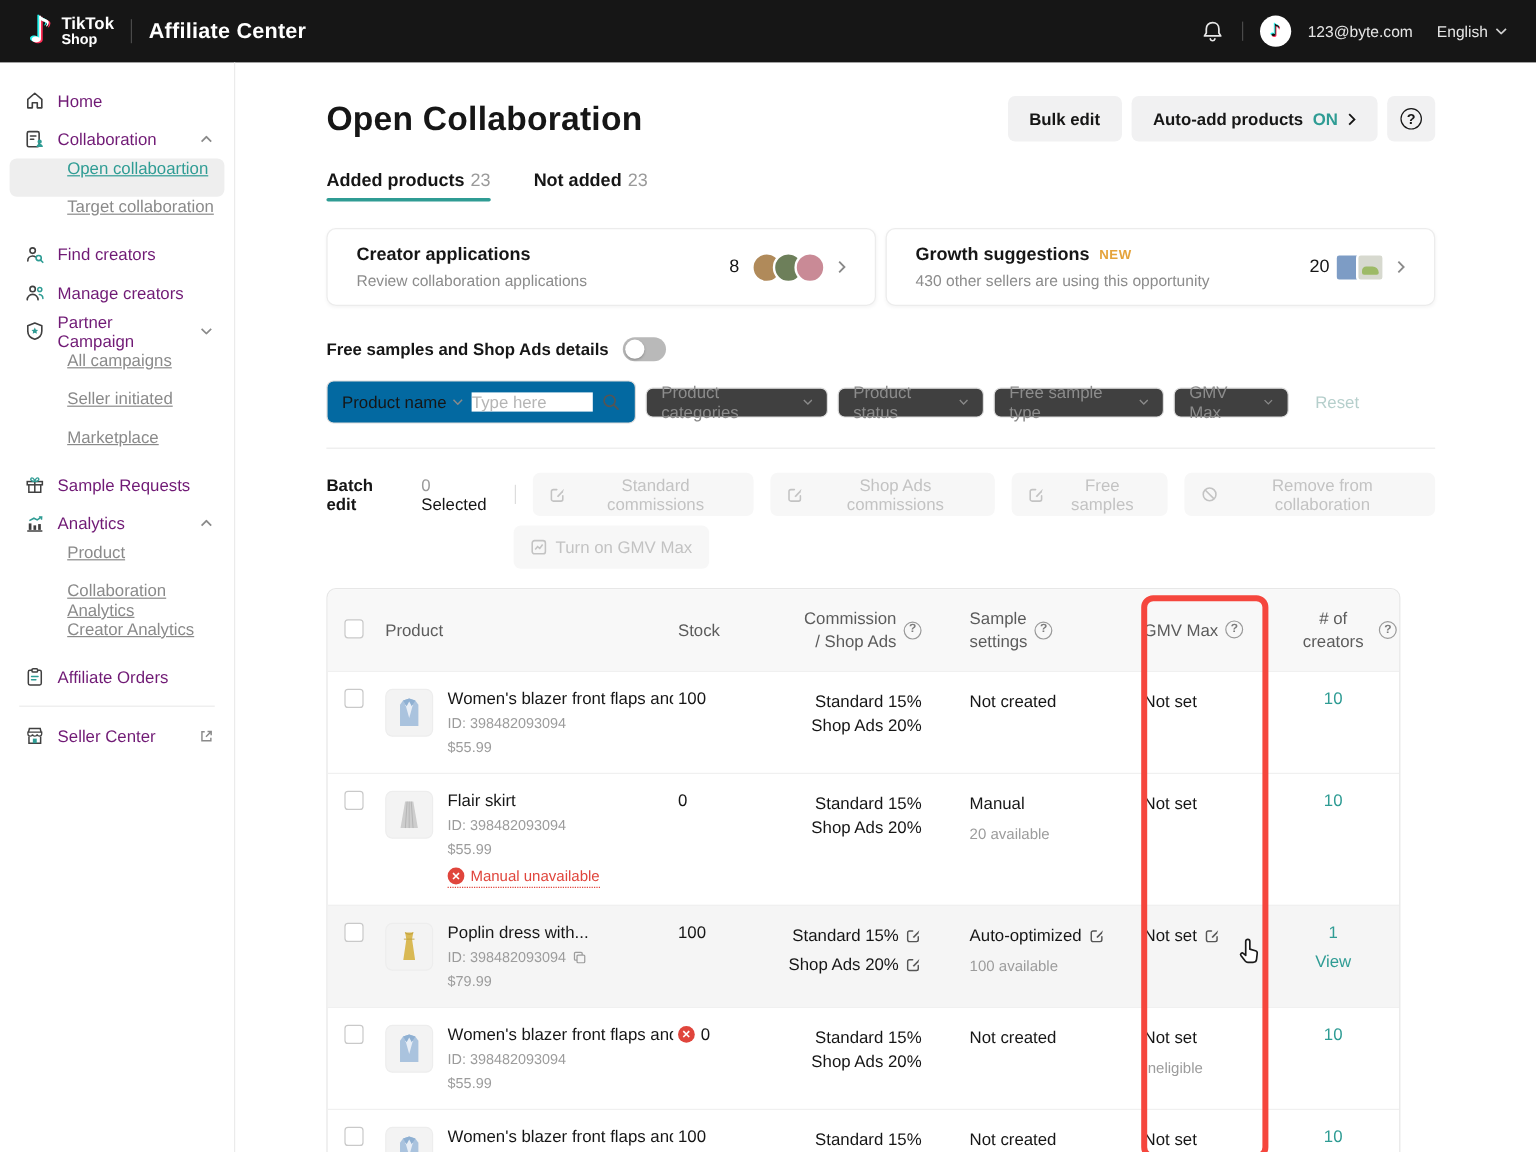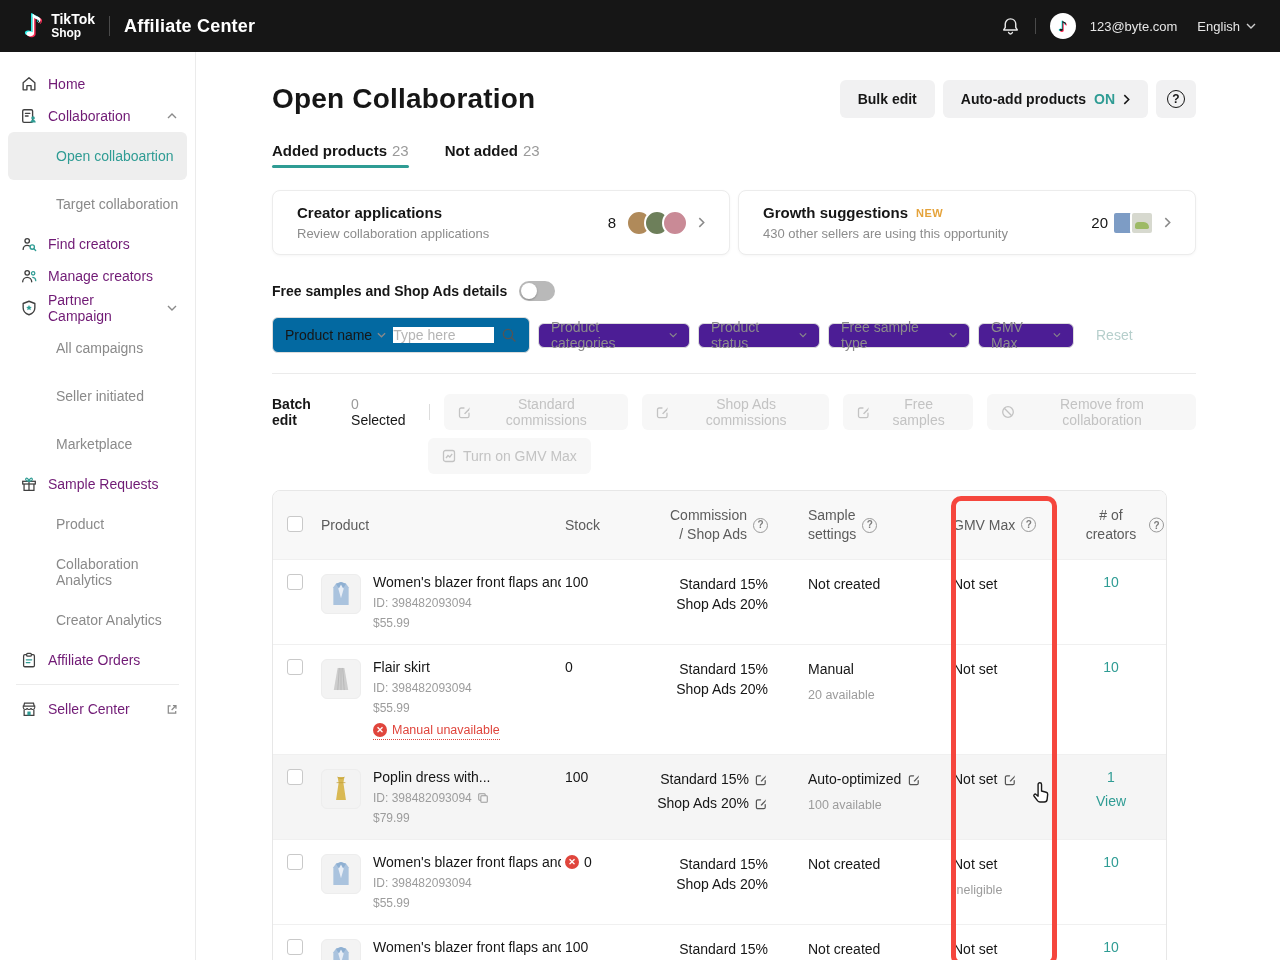--- a/index.html
+++ b/index.html
@@ -25,21 +25,21 @@
                      text-shadow:-0.7px -0.5px 0 #25f4ee, 0.7px 0.5px 0 #fe2c55; }
   .email { color:#e6e6e6; font-size:13px; }
   .lang { color:#e6e6e6; font-size:13px; display:flex; align-items:center; gap:6px; margin-left:6px; }
 
   
   .layout { display:flex; height:908px; }
   .sidebar { width:196px; flex:0 0 196px; border-right:1px solid #ebebeb; padding-top:16px; }
   .side-item { height:32px; display:flex; align-items:center; gap:10px; padding:0 14px 0 20px; font-size:14px; color:#701a75; cursor:default; }
   .side-item svg { flex:0 0 18px; }
   .side-item .chev { margin-left:auto; display:flex; }
-  .side-sub { height:48px; display:flex; align-items:center; padding-left:56px; font-size:14px; color:#8a8a8a; }
+  .side-sub { height:32px; display:flex; padding-left:56px; font-size:14px; color:#8a8a8a;text-decoration:underline; }
   .side-sub.active { background:#eee; border-radius:6px; margin:0 8px; padding-left:48px; color:#2f9c94; }
   .side-divider { border-top:1px solid #ececec; margin:8px 16px; }
 
   .main { flex:1; padding:28px 84px 0 76px; position:relative; }
 
   
   .page-head { display:flex; align-items:center; justify-content:space-between; }
   .page-title { font-size:28px; font-weight:700; letter-spacing:.2px; }
   .head-actions { display:flex; gap:8px; }
   .btn { background:#f1f1f2; border:none; border-radius:6px; height:38px; padding:0 18px;
@@ -79,21 +79,21 @@
   .toggle-label { font-size:14px; font-weight:700; }
   .toggle { width:36px; height:20px; border-radius:10px; background:#b9b9b9; position:relative; cursor:pointer; }
   .toggle .knob { position:absolute; left:2px; top:2px; width:16px; height:16px; background:#fff; border-radius:50%; box-shadow:0 1px 2px rgba(0,0,0,.25); }
 
   .filter-row { margin-top:16px; display:flex; align-items:center; gap:8px; }
   .search-box { width:258px; height:36px; border:1px solid #dcdcdc; border-radius:6px; display:flex; align-items:center; padding:12px 12px; gap:7px; background:#0369a1; }
   .search-cat { font-size:14px; color:#161616; white-space:nowrap; display:flex; align-items:center; gap:5px; cursor:pointer; }
   .search-box input { border:none; outline:none; flex:1; min-width:0; font-size:14px; font-family:inherit; color:#161616; }
   .search-box input::placeholder { color:#b5b5b5; }
   .dropdown { height:25px; border:1px solid #dcdcdc; border-radius:6px; display:flex; align-items:center; justify-content:space-between;
-              padding:0 12px; font-size:14px; color:#8c8c8c; gap:8px; cursor:pointer; background:#4c1d95; }
+              padding:0 12px; font-size:14px; color:#8c8c8c; gap:8px; cursor:pointer; background:#404040; }
   .dd-cat { width:152px; } .dd-status { width:122px; } .dd-sample { width:142px; } .dd-gmv { width:96px; }
   .reset-link { font-size:14px; color:#b6cfcc; margin-left:14px; cursor:default; }
 
   .hr { border-top:1px solid #ebebeb; margin-top:20px; }
 
   .batch-row { margin-top:20px; display:flex; align-items:center; gap:14px; }
   .batch-label { font-size:14px; font-weight:700; }
   .batch-count { font-size:14px; } .batch-count .num { color:#9a9a9a; }
   .batch-sep { width:1px; height:16px; background:#ddd; }
   .btn-dis { background:#f7f7f7; color:#c3c3c3; border:none; border-radius:6px; height:36px; padding:0 14px; font-size:14px;
@@ -252,20 +252,36 @@
     </div>
     <div class="side-item">
       <svg width="18" height="18" viewBox="0 0 20 20">
           <rect x="3" y="7" width="14" height="3" fill="none" stroke="#404040" stroke-width="1.4"></rect>
           <path d="M4.5 10 V17 h11 V10" fill="none" stroke="#404040" stroke-width="1.4"></path>
           <path d="M10 7 v10" stroke="#404040" stroke-width="1.4"></path>
           <path d="M10 7 C7.2 7 5.6 5.4 6.5 4.1 7.4 2.9 9.4 4 10 7 c.6-3 2.6-4.1 3.5-2.9 .9 1.3-.7 2.9-3.5 2.9" fill="none" stroke="#2f9c94" stroke-width="1.3"></path>
         </svg>
       <span>Sample Requests</span>
     </div>
+    <div class="side-item">
+      <svg width="18" height="18" viewBox="0 0 20 20">
+          <path d="M3 17.2 h14" stroke="#404040" stroke-width="1.4"></path>
+          <rect x="4.4" y="10.2" width="2.5" height="6" fill="#404040"></rect>
+          <rect x="8.75" y="12" width="2.5" height="4.2" fill="#404040"></rect>
+          <rect x="13.1" y="10.8" width="2.5" height="5.4" fill="#404040"></rect>
+          <path d="M5 7.6 L9.2 5.4 L12.2 6.9 L16.2 4.4" fill="none" stroke="#2f9c94" stroke-width="1.5"></path>
+          <path d="M13.8 4.2 L16.4 4.3 L16.2 6.8" fill="none" stroke="#2f9c94" stroke-width="1.3"></path>
+        </svg>
+      <span>Analytics</span>
+      <span class="chev">
+          <svg width="10" height="6" viewBox="0 0 10 6">
+            <path d="M1 5 L5 1 L9 5" stroke="#8a8a8a" fill="none" stroke-width="1.4"></path>
+          </svg>
+        </span>
+    </div>
     <div class="side-sub">
       <span>Product</span>
     </div>
     <div class="side-sub">
       <span>Collaboration Analytics</span>
     </div>
     <div class="side-sub">
       <span>Creator Analytics</span>
     </div>
     <div class="side-item">

